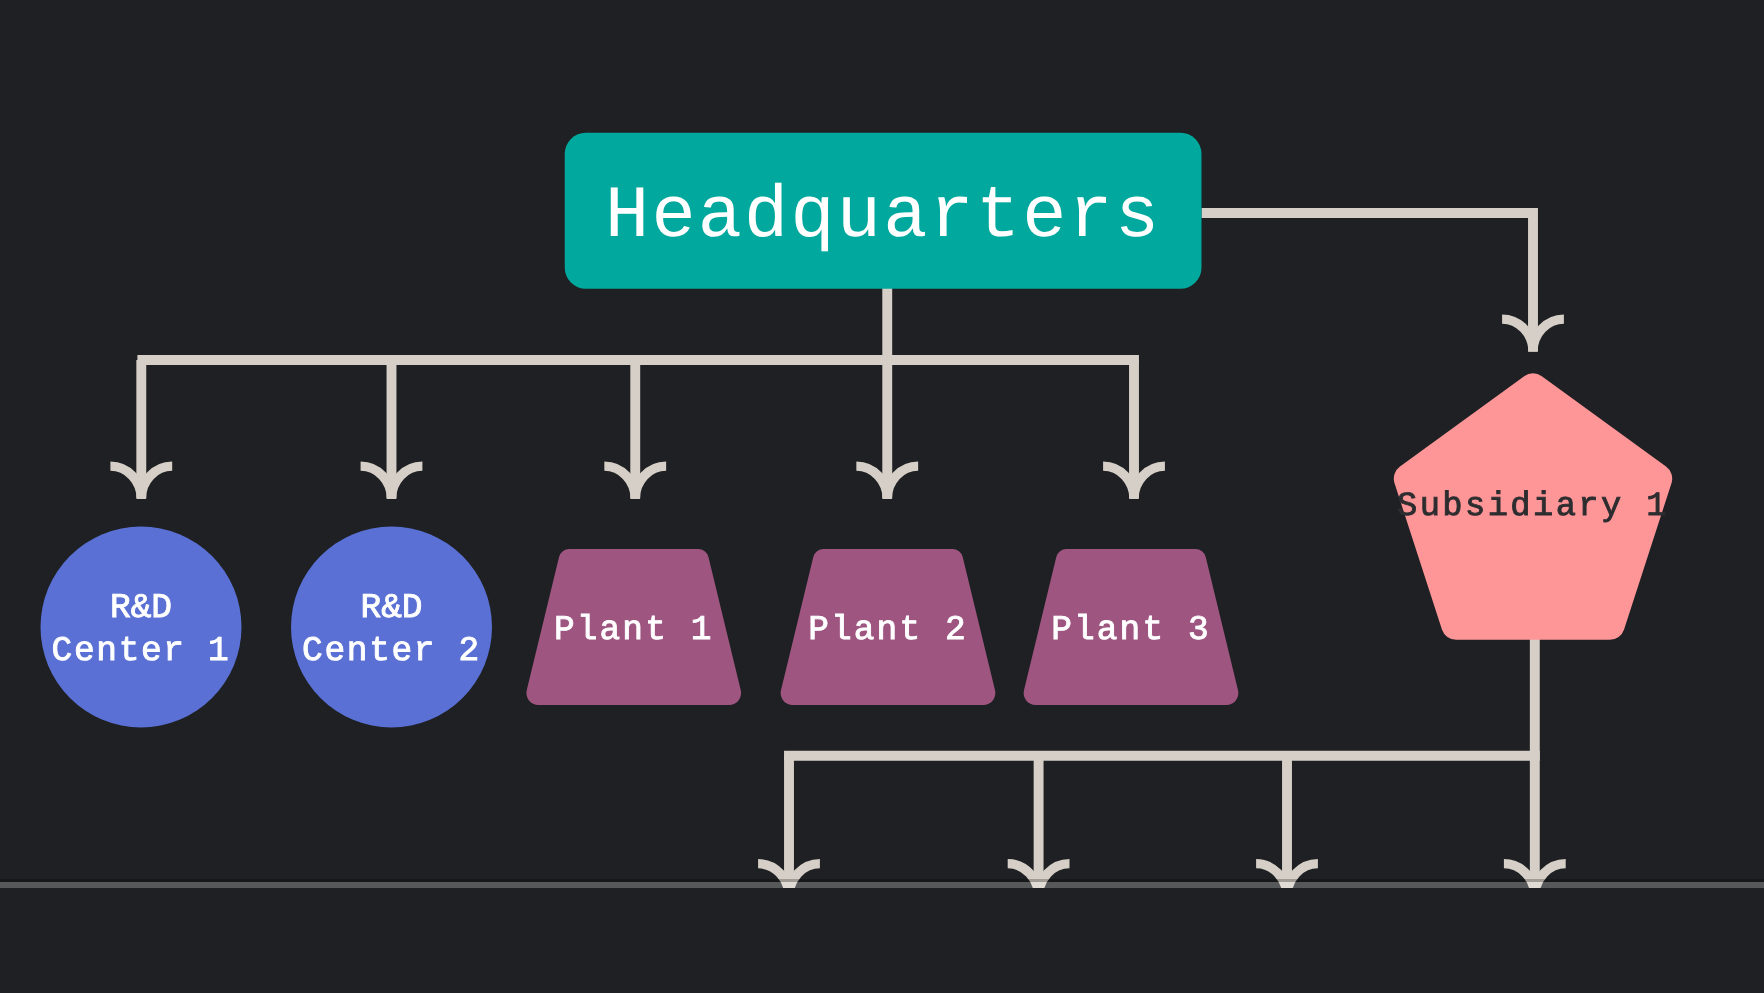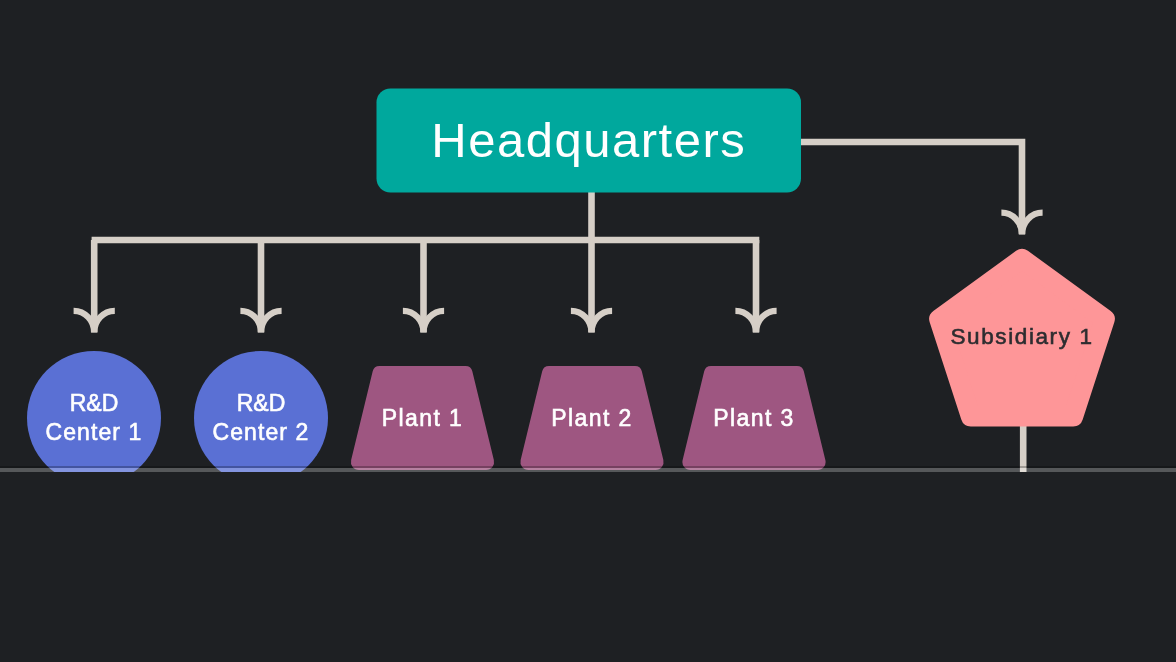--- a/index.html
+++ b/index.html
@@ -1,17 +1,17 @@
 <!DOCTYPE html>
 <html><head>
 <meta charset="utf-8">
 <style>
   html,body{margin:0;padding:0;background:#1e2023;}
-  .stage{position:relative;width:1176px;height:472px;overflow:hidden;background:#1e2023;
-         font-family:Liberation Sans, sans-serif;}
+  .stage{position:relative;width:1176px;height:592px;overflow:hidden;background:#1e2023;
+         font-family:Liberation Mono, monospace;}
 </style>
 </head>
 <body>
 <div class="stage">
 <svg width="1176" height="662" viewBox="0 0 1176 662">
   <g stroke="#d6cfc7" stroke-width="6.6" fill="none">
 
     <path d="M 591.5 192 V 240"></path>
 
     <path d="M 91.6 240 H 759.3"></path>

